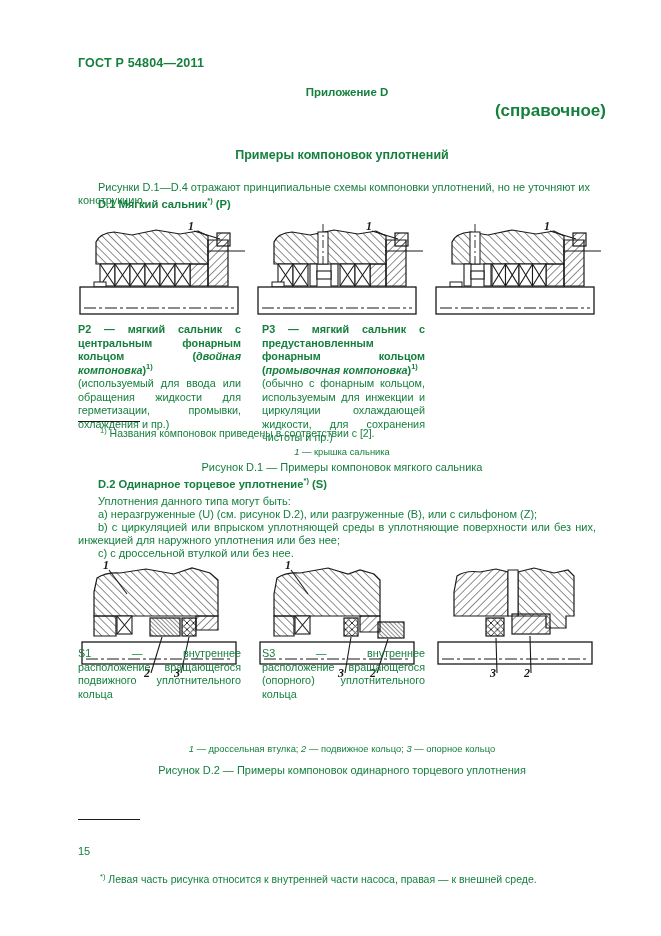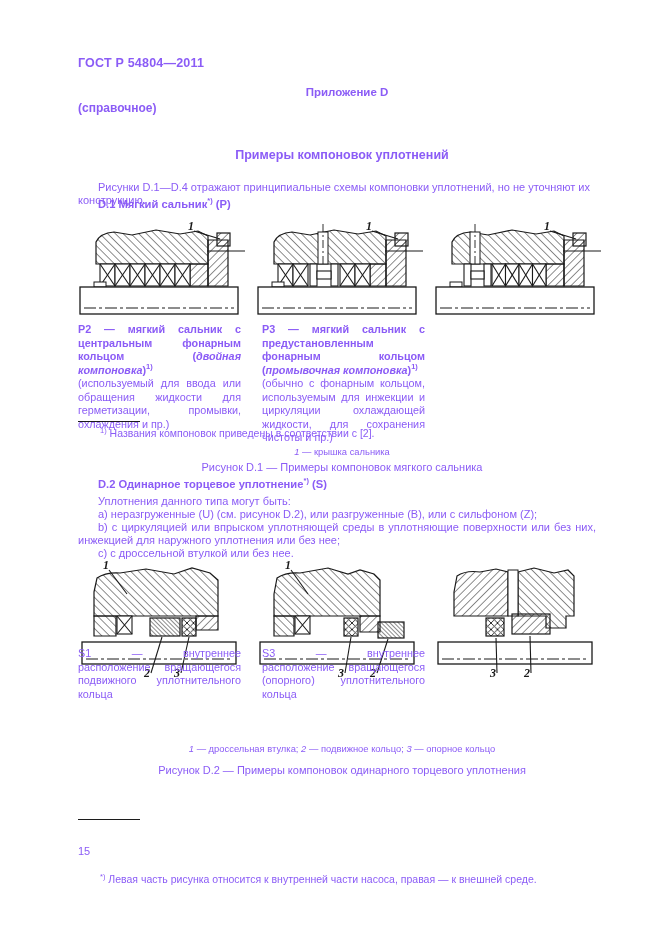--- a/index.html
+++ b/index.html
@@ -1,22 +1,22 @@
 <!DOCTYPE html>
 <html><head>
 <meta charset="utf-8">
 <style>
   html,body{margin:0;padding:0;background:#fff;}
   .page{position:relative;width:661px;height:936px;background:#fff;
-        font-family:"Liberation Sans",sans-serif;color:#8b5cf6;overflow:hidden;}
+        font-family:"Liberation Sans",sans-serif;color:#15803d;overflow:hidden;}
   .abs{position:absolute;}
   .it{font-style:italic;}
   .doc-code{left:78px;top:56px;font-size:12.5px;font-weight:bold;letter-spacing:.2px;}
   .app-title{left:83px;top:86px;width:528px;text-align:center;font-size:11.5px;font-weight:bold;}
-  .app-sub{left:78px;top:101px;width:528px;text-align:left;font-size:12px;font-weight:bold;}
+  .app-sub{left:78px;top:101px;width:528px;text-align:right;font-size:17px;font-weight:bold;}
   .main-heading{left:78px;top:148px;width:528px;text-align:center;font-size:12.5px;font-weight:bold;}
   .intro{left:78px;top:181px;width:520px;font-size:11px;line-height:13px;text-indent:20px;}
   .sec-heading{left:98px;top:198px;font-size:11.2px;font-weight:bold;}
   sup{font-size:7.5px;vertical-align:super;line-height:0;}
   .diagrow{left:70px;display:flex;gap:0;}
   .caprow{left:78px;width:531px;display:flex;gap:21px;}
   .cap{width:163px;font-size:10.8px;line-height:13.5px;text-align:justify;}
   .cap .head{font-weight:bold;}
   .cap .note{font-weight:normal;margin-top:0;}
   .fnrule{border-top:1.2px solid #1c1c1c;width:62px;height:0;}

